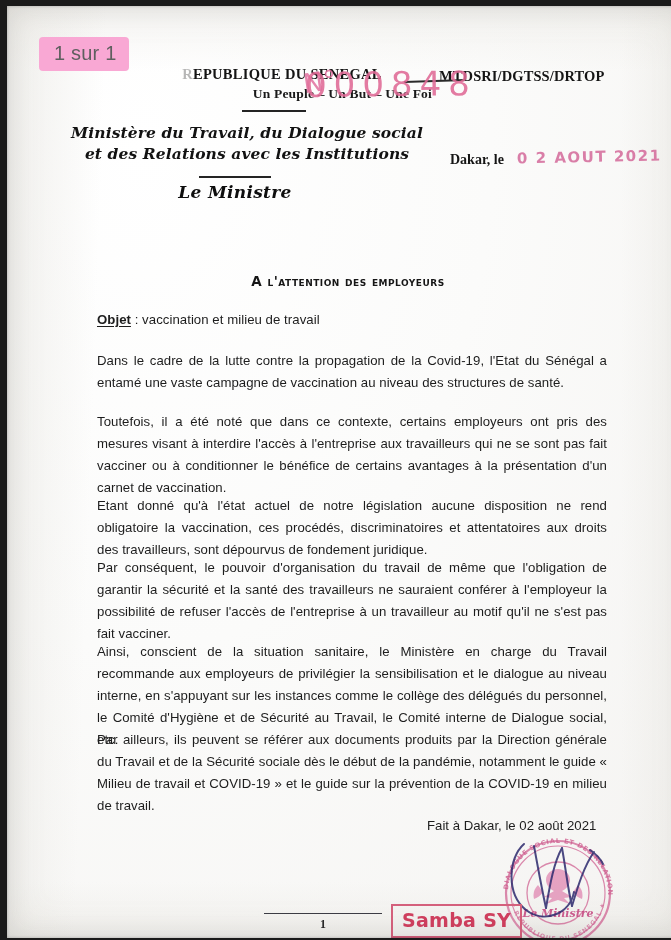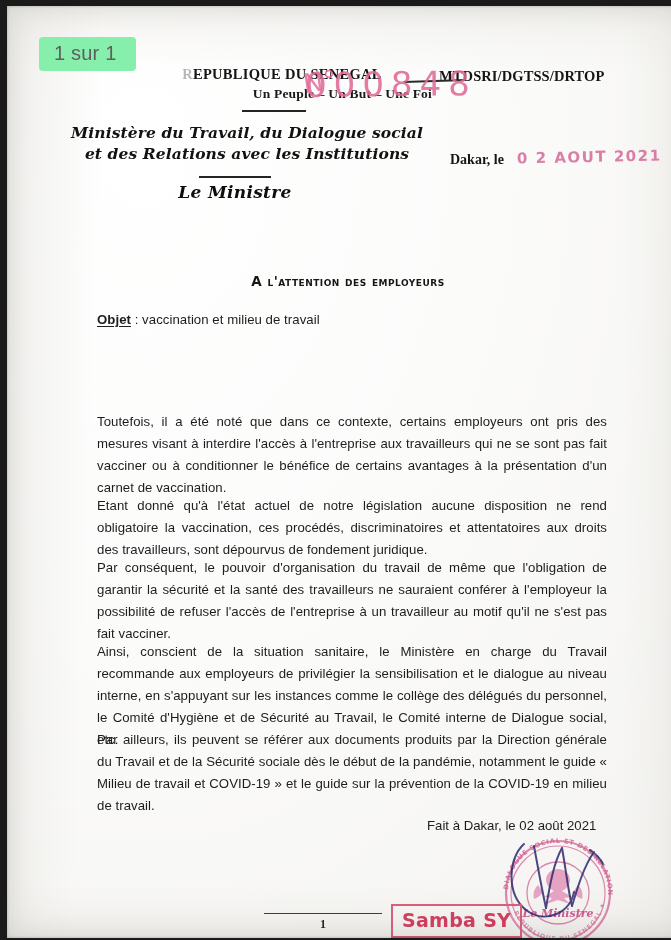--- a/index.html
+++ b/index.html
@@ -47,22 +47,22 @@
       linear-gradient(180deg, rgba(231,229,223,0.40) 0%, rgba(255,255,255,0) 7%),
       linear-gradient(0deg, rgba(231,229,223,0.45) 0%, rgba(255,255,255,0) 6%);
     pointer-events: none;
   }
 
   
   #page-chip {
     position: absolute;
     left: 39px;
     top: 37px;
-    padding: 6px 19px 8px 15px;
-    background: #86efac;
+    padding: 6px 12px 8px 15px;
+    background: #f9a8d4;
     color: #5f5f5f;
     font-size: 20px;
     line-height: 1;
     border-radius: 4px;
     letter-spacing: 0.2px;
     z-index: 40;
     white-space: nowrap;
   }
 
   
@@ -370,20 +370,21 @@
       <div id="num-hash">N°</div>
       <div id="num-stamp">000848</div>
 
       <div id="dakar-label">Dakar, le</div>
       <div id="dakar-date">0 2 AOUT 2021</div>
 
       <div id="title-sub">A L'ATTENTION DES EMPLOYEURS</div>
 
       <div class="body-block" id="objet-line"><span id="objet-label">Objet</span><span> : </span><span>vaccination et milieu de travail</span></div>
 
+      <div class="body-block" id="para-1">Dans le cadre de la lutte contre la propagation de la Covid-19, l'Etat du Sénégal a entamé une vaste campagne de vaccination au niveau des structures de santé.</div>
       <div class="body-block" id="para-2">Toutefois, il a été noté que dans ce contexte, certains employeurs ont pris des mesures visant à interdire l'accès à l'entreprise aux travailleurs qui ne se sont pas fait vacciner ou à conditionner le bénéfice de certains avantages à la présentation d'un carnet de vaccination.</div>
       <div class="body-block" id="para-3">Etant donné qu'à l'état actuel de notre législation aucune disposition ne rend obligatoire la vaccination, ces procédés, discriminatoires et attentatoires aux droits des travailleurs, sont dépourvus de fondement juridique.</div>
       <div class="body-block" id="para-4">Par conséquent, le pouvoir d'organisation du travail de même que l'obligation de garantir la sécurité et la santé des travailleurs ne sauraient conférer à l'employeur la possibilité de refuser l'accès de l'entreprise à un travailleur au motif qu'il ne s'est pas fait vacciner.</div>
       <div class="body-block" id="para-5">Ainsi, conscient de la situation sanitaire, le Ministère en charge du Travail recommande aux employeurs de privilégier la sensibilisation et le dialogue au niveau interne, en s'appuyant sur les instances comme le collège des délégués du personnel, le Comité d'Hygiène et de Sécurité au Travail, le Comité interne de Dialogue social, etc.</div>
       <div class="body-block" id="para-6">Par ailleurs, ils peuvent se référer aux documents produits par la Direction générale du Travail et de la Sécurité sociale dès le début de la pandémie, notamment le guide « Milieu de travail et COVID-19 » et le guide sur la prévention de la COVID-19 en milieu de travail.</div>
 
       <div id="closing-line">Fait à Dakar, le 02 août 2021</div>
 
       <div id="seal">
         <svg width="128" height="118" viewBox="0 0 128 118" xmlns="http://www.w3.org/2000/svg">

